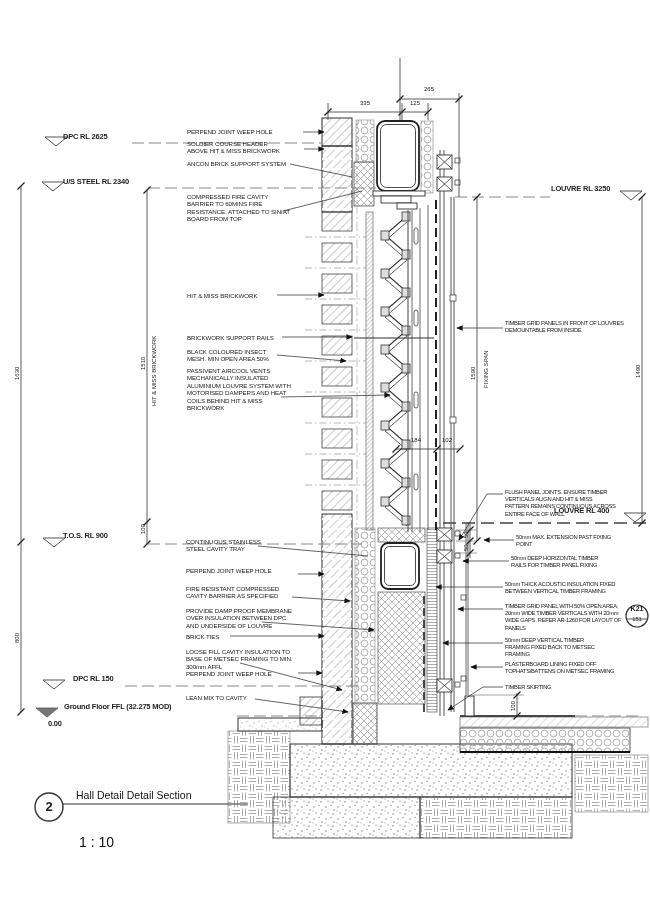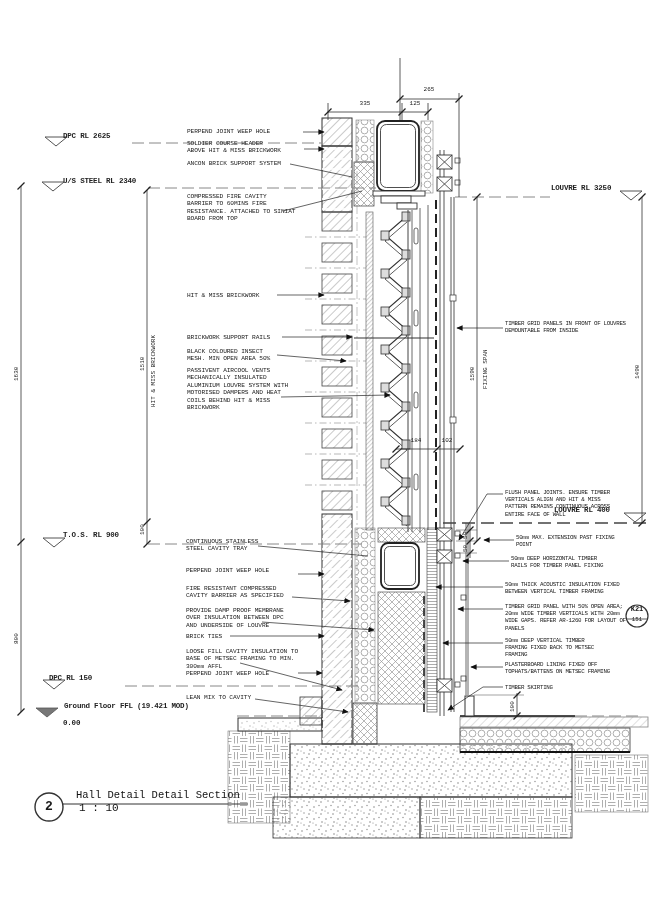--- a/index.html
+++ b/index.html
@@ -1,28 +1,28 @@
 <!DOCTYPE html>
 <html><head>
 <meta charset="utf-8">
 <style>
   html,body{margin:0;padding:0;background:#fff;}
   #page{position:relative;width:650px;height:917px;background:#fff;overflow:hidden;
-        font-family:Liberation Mono, monospace;color:#1a1a1a;}
+        font-family:Liberation Sans, sans-serif;color:#1a1a1a;}
   svg{position:absolute;left:0;top:0;}
   .ann{position:absolute;font-size:6.2px;line-height:7.4px;letter-spacing:-.1px;white-space:pre-line;color:#222;}
   .annr{position:absolute;font-size:5.8px;line-height:7.2px;letter-spacing:-.3px;white-space:pre-line;color:#222;}
   .lvl{position:absolute;font-size:7.5px;font-weight:700;letter-spacing:-.2px;color:#222;white-space:nowrap;}
   .dim{position:absolute;font-size:6px;width:18px;text-align:center;color:#222;white-space:nowrap;}
   .vt{position:absolute;font-size:6px;color:#222;white-space:nowrap;transform:rotate(-90deg);transform-origin:0 100%;}
   .badge-code{position:absolute;left:626px;top:605px;width:22px;text-align:center;font-size:7px;font-weight:700;}
   .badge-num{position:absolute;left:626px;top:616px;width:22px;text-align:center;font-size:5.8px;}
   .tb-num{position:absolute;left:41px;top:799px;width:16px;text-align:center;font-size:13px;font-weight:700;}
   .tb-title{position:absolute;left:76px;top:789px;font-size:10.5px;color:#111;}
-  .tb-scale{position:absolute;left:79px;top:802px;font-size:11px;color:#111;}
+  .tb-scale{position:absolute;left:79px;top:834px;font-size:14px;color:#111;}
 </style>
 </head>
 <body>
 
 <div id="page">
 
 <svg width="650" height="917" viewBox="0 0 650 917">
 <defs>
   <pattern id="p-hatch" width="6" height="6" patternUnits="userSpaceOnUse" patternTransform="rotate(45)">
     <line x1="0" y1="0" x2="0" y2="6" stroke="#8a8a8a" stroke-width="0.9"></line>
@@ -352,23 +352,23 @@
 <div class="annr" style="left:505px;top:637px;">50mm DEEP VERTICAL TIMBER
 FRAMING FIXED BACK TO METSEC
 FRAMING</div>
 <div class="annr" style="left:505px;top:661px;">PLASTERBOARD LINING FIXED OFF
 TOPHATS/BATTENS ON METSEC FRAMING</div>
 <div class="annr" style="left:505px;top:684px;">TIMBER SKIRTING</div>
 
 <div class="lvl" style="left:63px;top:132px;">DPC RL 2625</div>
 <div class="lvl" style="left:63px;top:177px;text-align:right;">U/S STEEL RL 2340</div>
 <div class="lvl" style="left:63px;top:531px;">T.O.S. RL 900</div>
-<div class="lvl" style="left:49px;top:674px;">DPC RL 150</div>
-<div class="lvl" style="left:64px;top:702px;">Ground Floor FFL (19.421 MOD)</div>
-<div class="lvl" style="left:63px;top:719px;">0.00</div>
+<div class="lvl" style="left:73px;top:674px;">DPC RL 150</div>
+<div class="lvl" style="left:64px;top:702px;">Ground Floor FFL (32.275 MOD)</div>
+<div class="lvl" style="left:48px;top:719px;">0.00</div>
 <div class="lvl" style="left:551px;top:184px;">LOUVRE RL 3250</div>
 <div class="lvl" style="left:554px;top:506px;">LOUVRE RL 400</div>
 
 <div class="dim" style="left:420px;top:86px;">265</div>
 <div class="dim" style="left:356px;top:100px;">335</div>
 <div class="dim" style="left:406px;top:100px;">125</div>
 <div class="dim" style="left:407px;top:437px;">184</div>
 <div class="dim" style="left:438px;top:437px;">102</div>
 <div class="vt" style="left:20px;top:374px;">1630</div>
 <div class="vt" style="left:20px;top:637px;">800</div>

